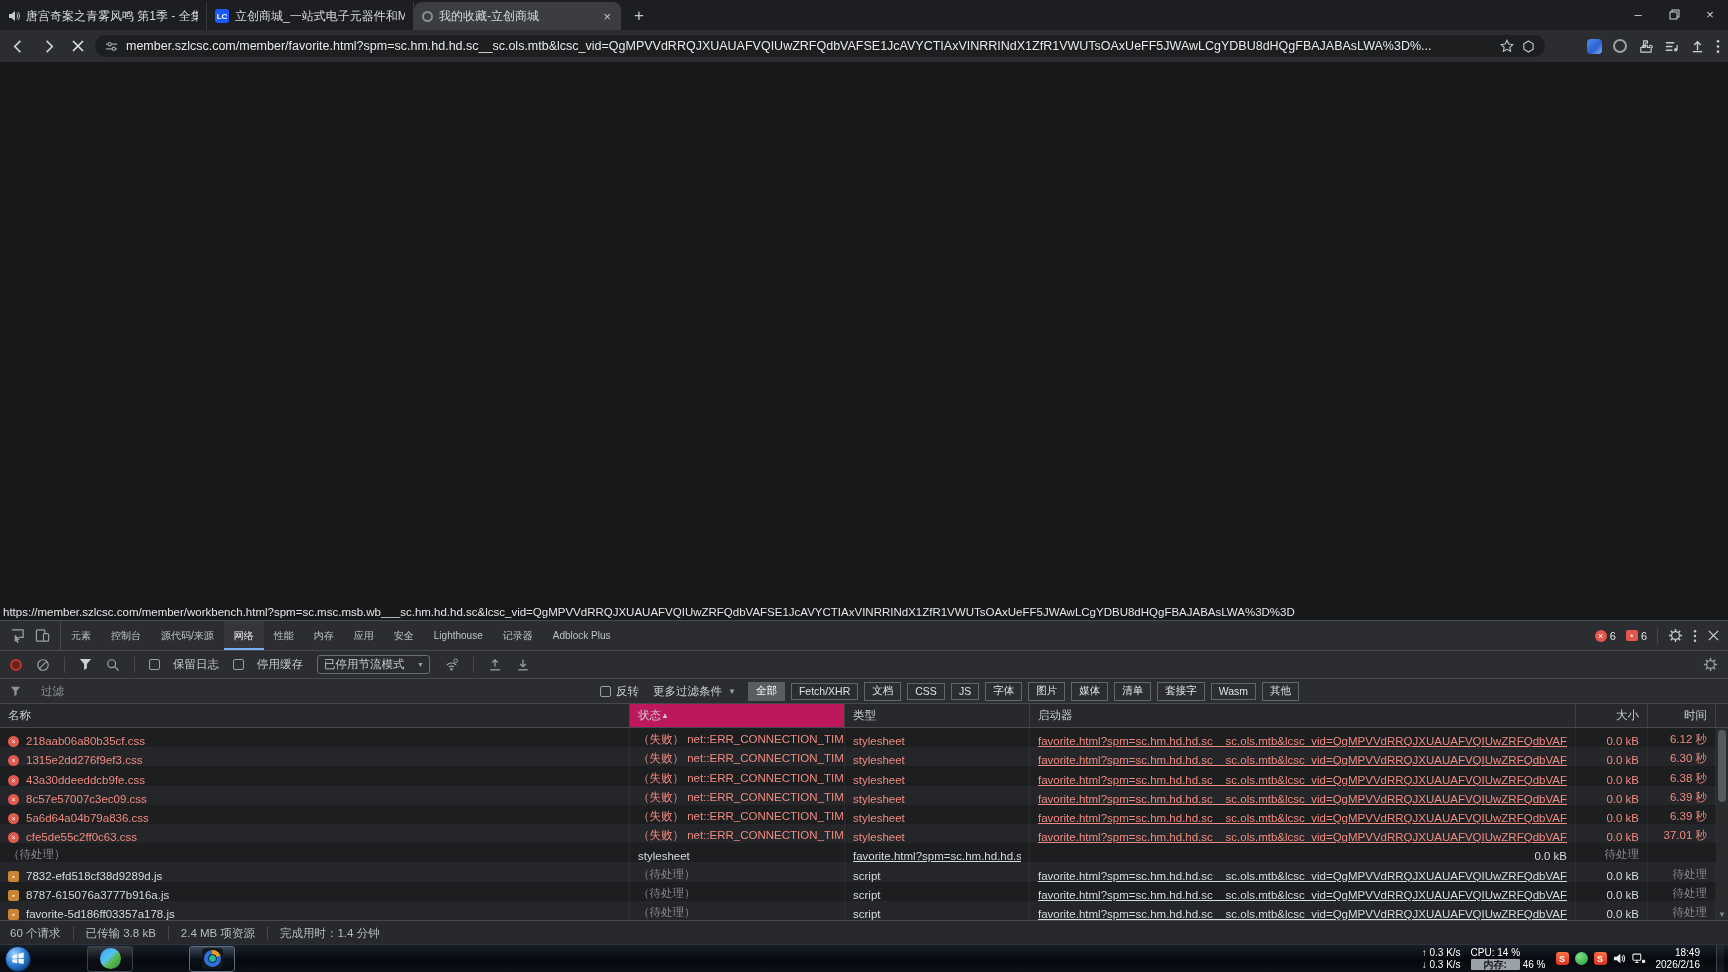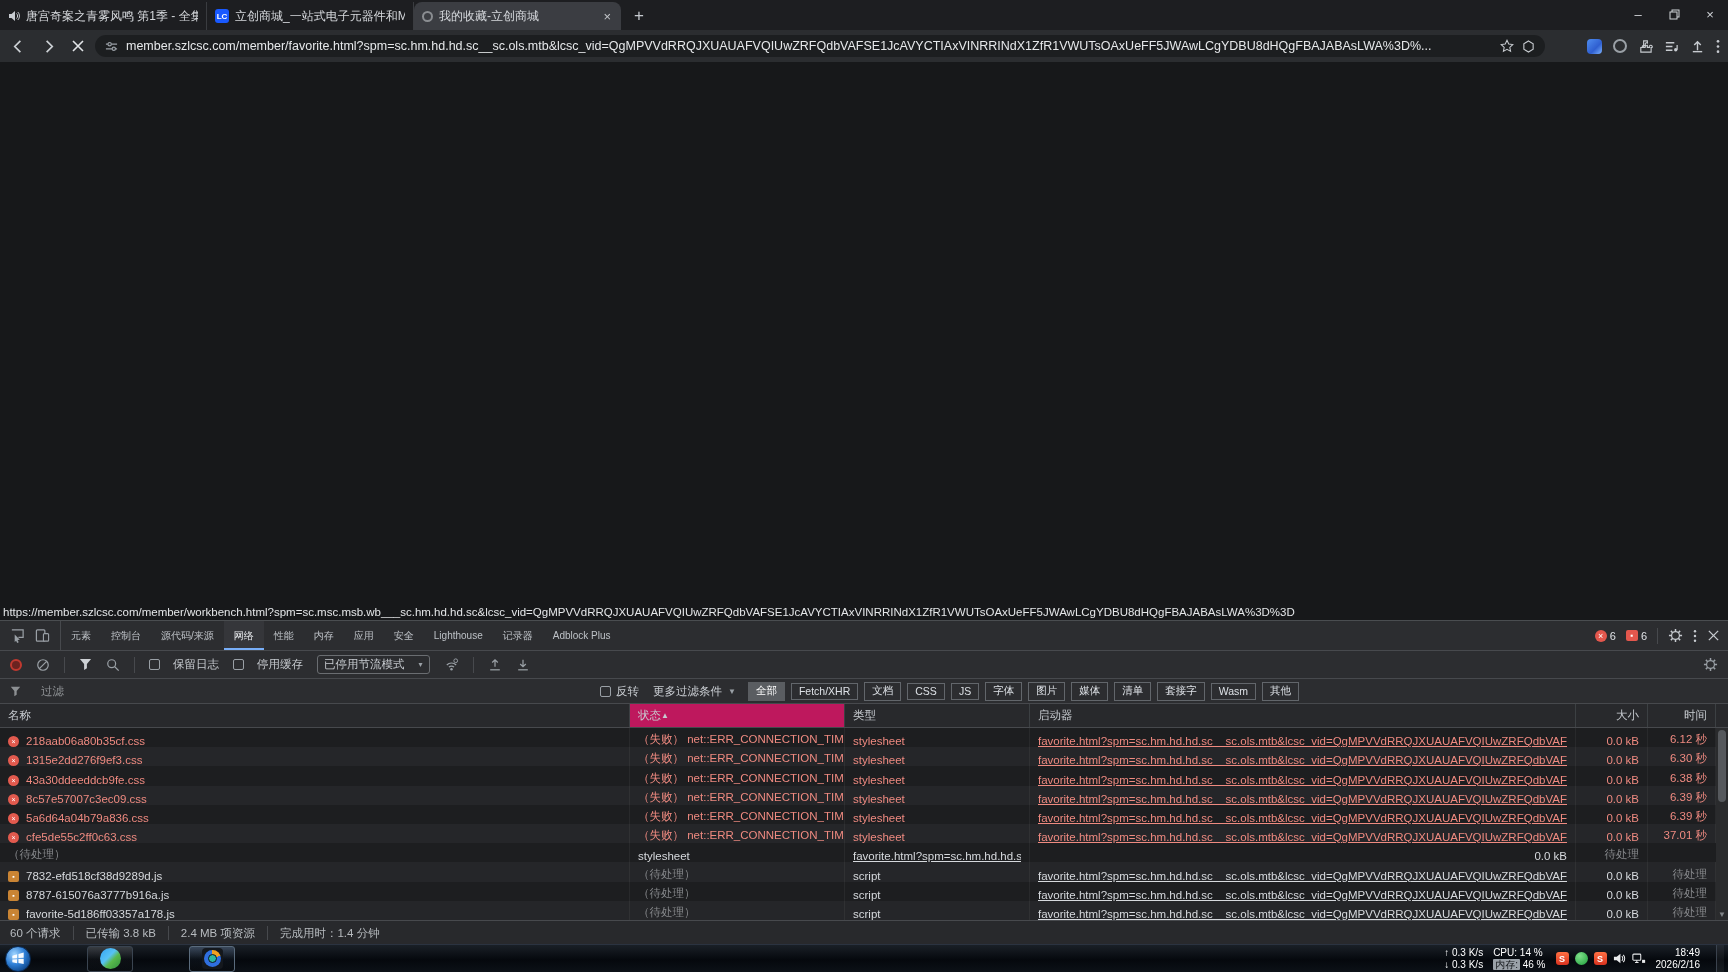--- a/index.html
+++ b/index.html
@@ -103,21 +103,21 @@
   .tb-btn { width:46px; height:26px; margin-left:8px; border:1px solid #3a4450; border-radius:3px;
             background:linear-gradient(rgba(255,255,255,0.14),rgba(255,255,255,0.03) 50%,rgba(0,0,0,0.25));
             display:flex; align-items:center; justify-content:center; }
   .tb-btn.active { border-color:#5a6b7c; background:linear-gradient(rgba(160,200,255,0.25),rgba(80,120,160,0.08) 50%,rgba(0,0,0,0.3)); }
   .app1 { width:21px; height:21px; border-radius:50%; background:linear-gradient(135deg,#35a3f1 0%,#57c2f5 42%,#59b84c 60%,#2e8f3e 100%); }
   .app2 { width:21px; height:21px; border-radius:4px; background:#14181d; display:flex; align-items:center; justify-content:center; }
   .app2 .c { width:17px; height:17px; border-radius:50%; background:conic-gradient(#f0a020 0 70deg,#2f6fe0 70deg 360deg); display:flex; align-items:center; justify-content:center; }
   .app2 .c2 { width:9px; height:9px; border-radius:50%; background:#2bb6a0; border:1.5px solid #0d1420; }
   .tray { margin-left:auto; display:flex; align-items:center; gap:10px; padding-right:4px; color:#fff; }
   .two-line { font-size:10px; line-height:12px; white-space:nowrap; }
-  .memchip { background:#9aa1a8; color:#15181c; border-radius:1px; padding:0 2px; }
+  .memchip { background:#9aa1a8; color:#15181c; border-radius:1px; padding:0 13px;font-weight:bold; }
   .tray-icons { display:flex; align-items:center; gap:6px; }
   .s-icon { width:13px; height:13px; border-radius:3px; background:linear-gradient(#ff7043,#d8321f); color:#fff; font-size:9px; font-weight:bold;
             display:flex; align-items:center; justify-content:center; }
   .g-icon { width:13px; height:13px; border-radius:50%; background:radial-gradient(circle at 35% 30%,#7fe08a,#1d9e3a); }
   .clock { text-align:right; font-size:10px; line-height:12px; white-space:nowrap; }
   .showdesk { width:8px; height:28px; border-left:1px solid #3a424d; background:rgba(255,255,255,0.05); margin-left:6px; }
   svg { display:block; }
 </style>
 </head>
 <body>

